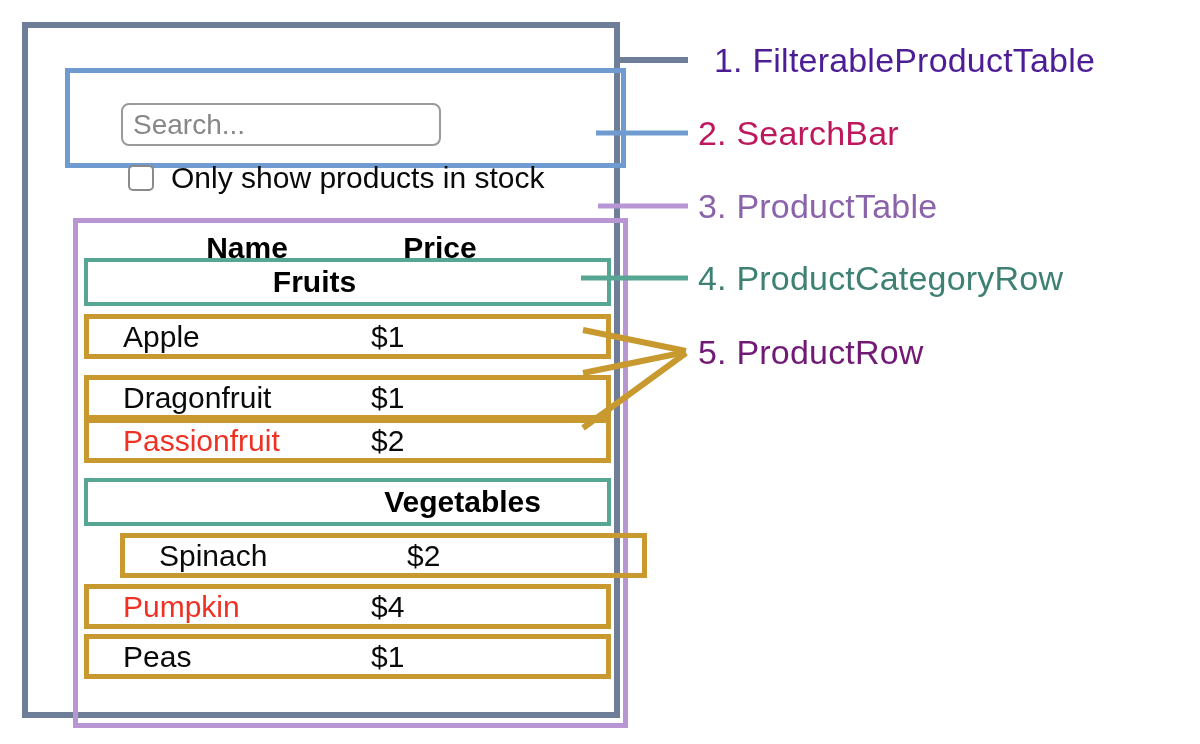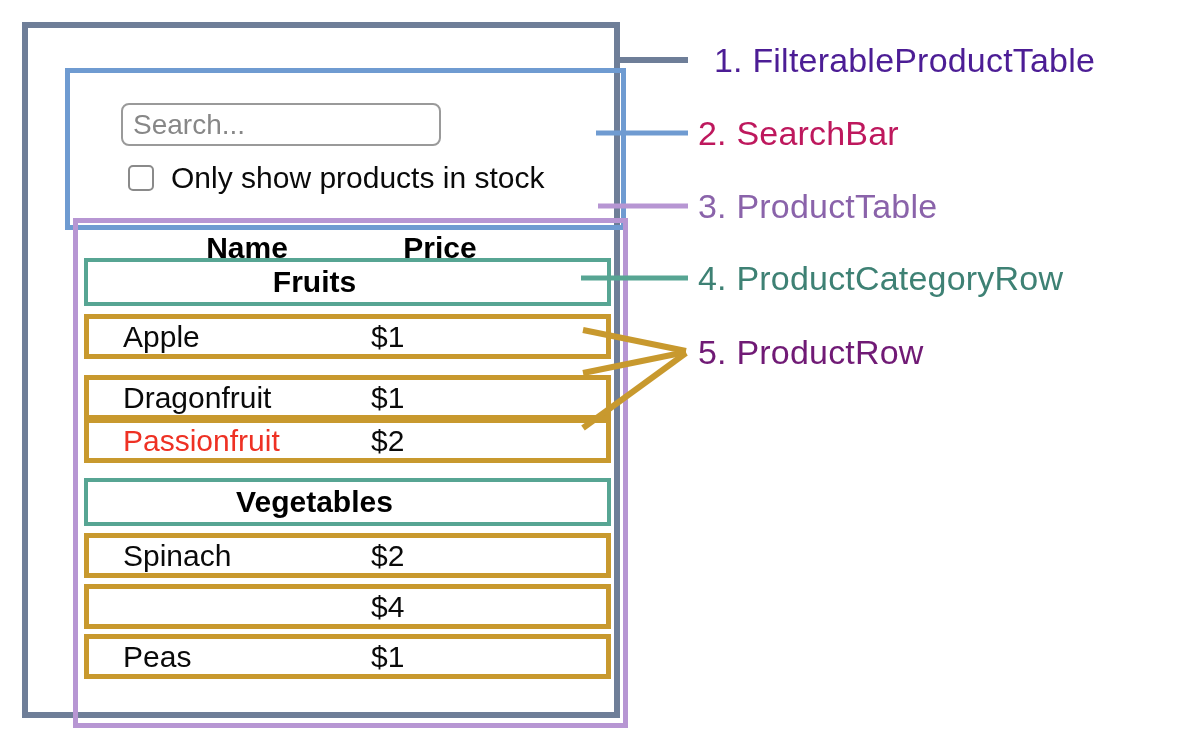--- a/index.html
+++ b/index.html
@@ -6,21 +6,21 @@
   .stage{
     position:relative;width:1200px;height:744px;background:#ffffff;
     font-family:"Liberation Sans",sans-serif;overflow:hidden;
   }
   
   .outer-box{
     position:absolute;left:22px;top:22px;width:598px;height:696px;
     border:6px solid #6E7E98;box-sizing:border-box;background:#fff;
   }
   .search-box{
-    position:absolute;left:37px;top:40px;width:561px;height:162px;
+    position:absolute;left:37px;top:40px;width:561px;height:100px;
     border:5px solid #6F9BD1;box-sizing:border-box;
   }
   .search-input{
     position:absolute;left:51px;top:30px;width:320px;height:43px;
     border:2px solid #9a9a9a;border-radius:8px;box-sizing:border-box;
     font-family:"Liberation Sans",sans-serif;font-size:28px;color:#444;
     padding:0 10px;outline:none;
   }
   .search-input::placeholder{color:#878787;opacity:1;}
   .stock-checkbox{
@@ -93,27 +93,28 @@
     </div>
     <div class="p-row" style="top:347px;">
       <span class="pname">Dragonfruit</span>
       <span class="pprice">$1</span>
     </div>
     <div class="p-row" style="top:390px;">
       <span class="pname out-of-stock">Passionfruit</span>
       <span class="pprice">$2</span>
     </div>
 
-    <div class="cat-row" style="top:450px;">Vegetables</div>
+    <div class="cat-row" style="top:450px;text-align:right;">Vegetables</div>
 
-    <div class="p-row" style="top:505px;">
+    <div class="p-row" style="top:505px;margin-left:36px;">
       <span class="pname">Spinach</span>
       <span class="pprice">$2</span>
     </div>
     <div class="p-row" style="top:556px;">
+      <span class="pname out-of-stock">Pumpkin</span>
       <span class="pprice">$4</span>
     </div>
     <div class="p-row" style="top:606px;">
       <span class="pname">Peas</span>
       <span class="pprice">$1</span>
     </div>
 
   </div>
 
   <svg class="connectors" viewBox="0 0 1200 744" xmlns="http://www.w3.org/2000/svg">

